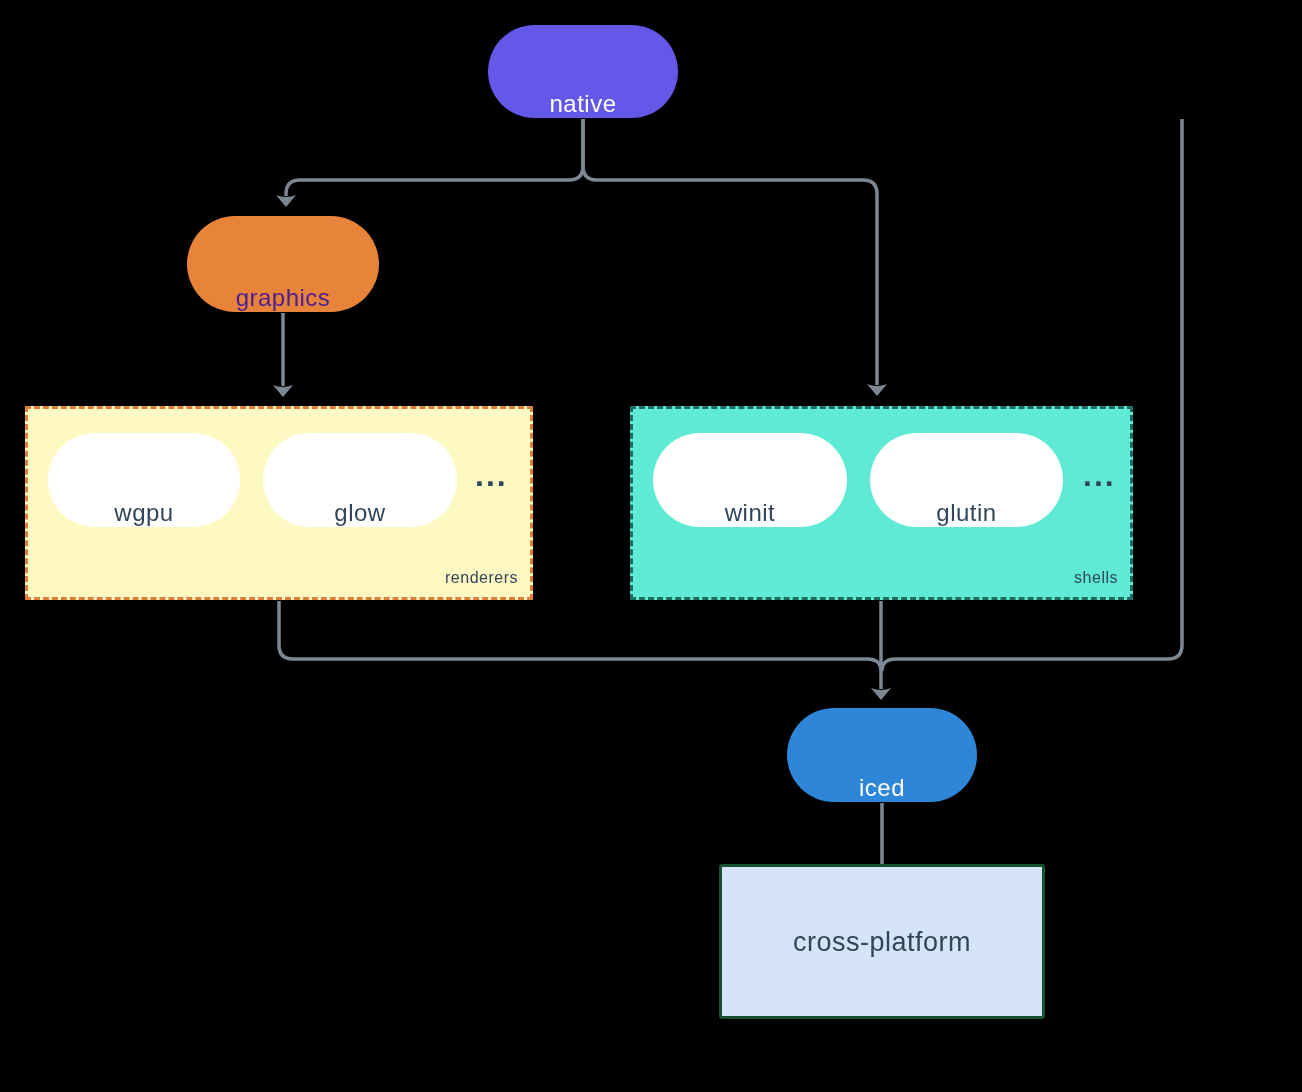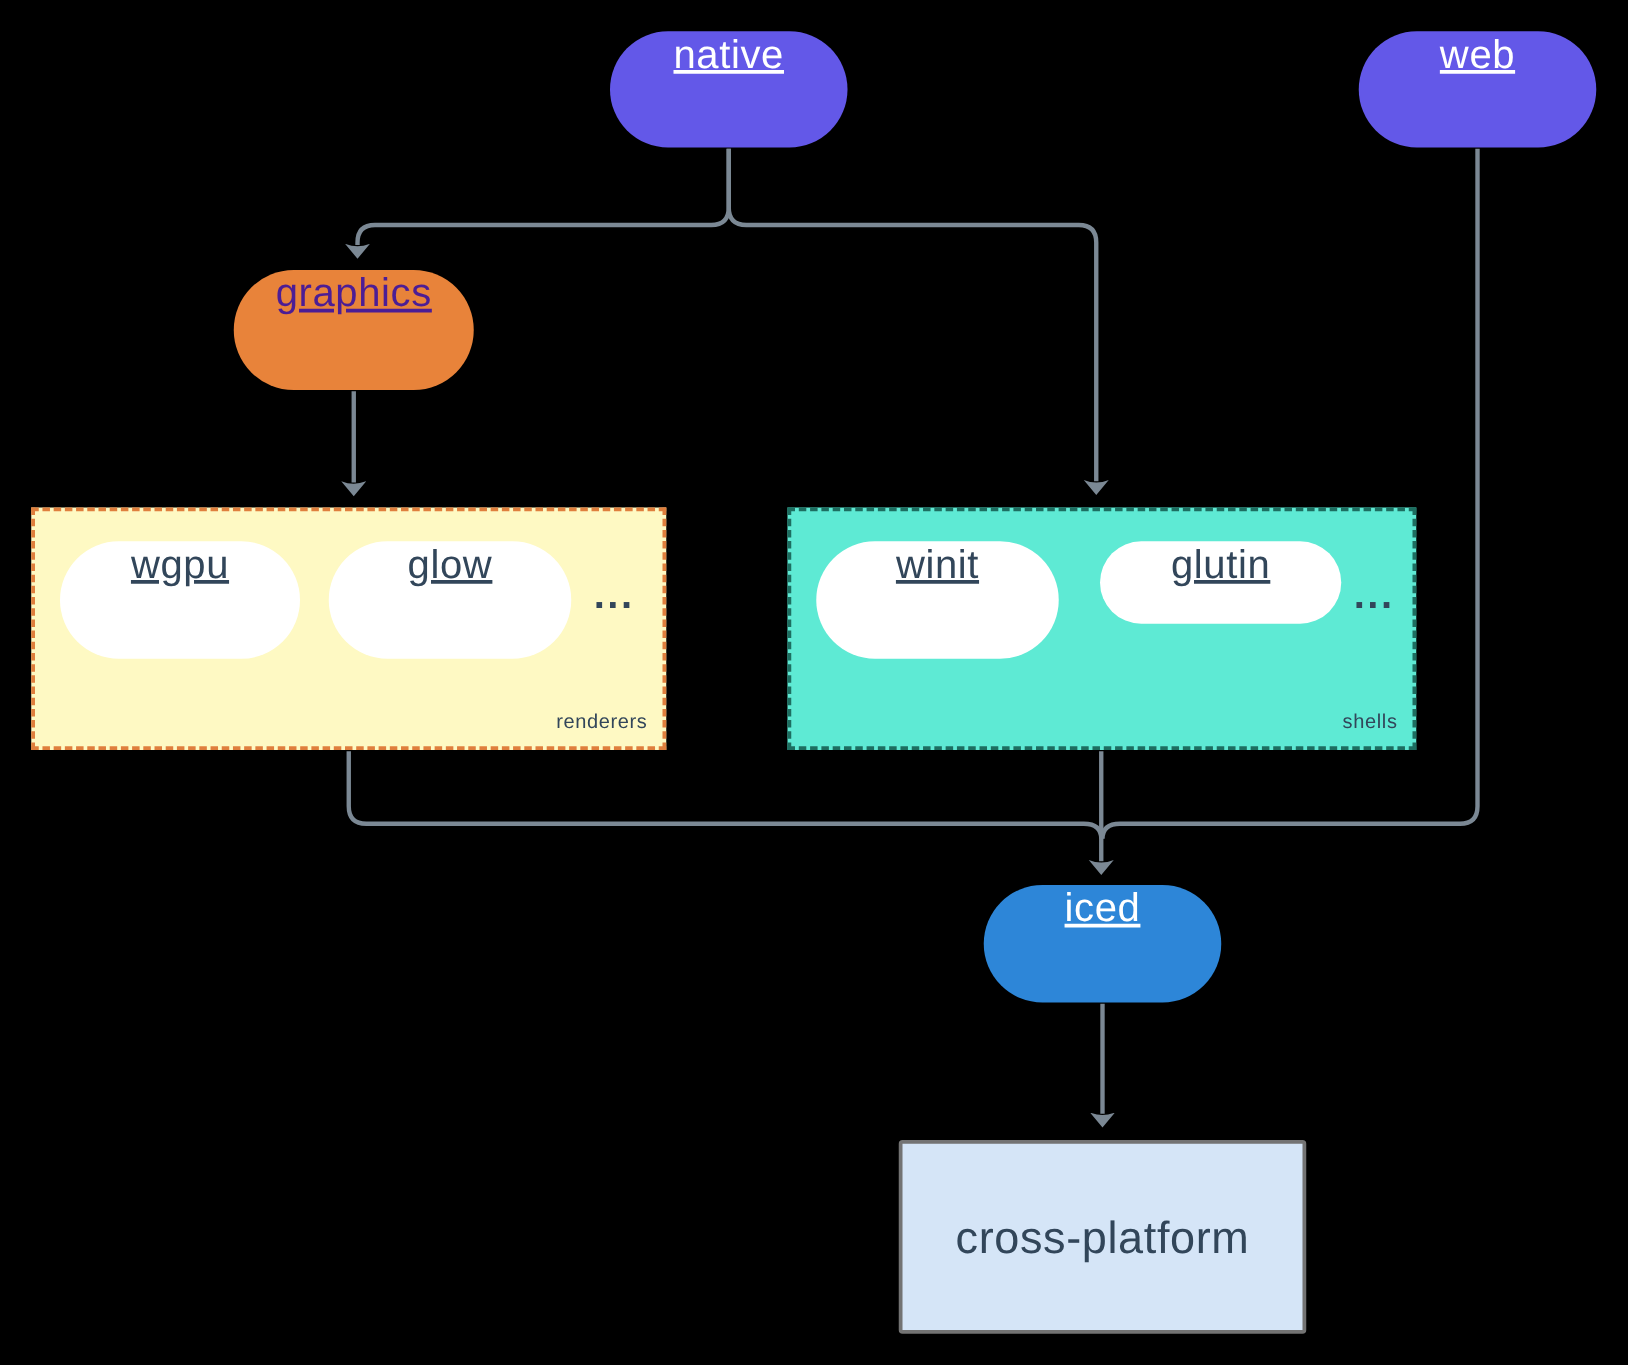--- a/index.html
+++ b/index.html
@@ -6,23 +6,23 @@
   #stage{
     position:relative;
     width:1302px;height:1092px;
     background:#000;
     font-family:"Liberation Sans","DejaVu Sans",sans-serif;
     overflow:hidden;
   }
   #edges{position:absolute;left:0;top:0;width:1302px;height:1092px;}
   .pill{
     position:absolute;
-    display:flex;align-items:flex-start;justify-content:center;
+    display:flex;align-items:flex-end;justify-content:center;
     border-radius:999px;
-    font-size:32px;letter-spacing:.5px;text-decoration:underline;
+    font-size:24px;letter-spacing:.5px;
   }
   .pill.purple{background:#6358e8;color:#fff;}
   .pill.orange{background:#e8833a;color:#4c1d95;}
   .pill.blue{background:#2d86d8;color:#ffffff;}
   .pill.white{background:#ffffff;color:#32465a;}
   .group{
     position:absolute;
     box-sizing:border-box;
   }
   .group.renderers{background:#fef9c3;border:3px dashed #df7f3d;}
@@ -30,25 +30,25 @@
   .group-label{
     position:absolute;right:12px;bottom:10px;
     font-size:16px;color:#32465a;letter-spacing:.5px;
   }
   .ellipsis{
     position:absolute;top:48px;
     font-size:32px;font-weight:bold;color:#32465a;letter-spacing:2px;
   }
   .app-box{
     position:absolute;
-    left:719px;top:912px;width:326px;height:155px;
+    left:719px;top:864px;width:326px;height:155px;
     box-sizing:border-box;
-    background:#d5e5f7;border:3px solid #737373;border-radius:3px;
+    background:#d5e5f7;border:3px solid #14532d;border-radius:3px;
     display:flex;flex-direction:column;align-items:center;justify-content:center;
-    color:#32465a;font-size:36px;line-height:46px;letter-spacing:.5px;
+    color:#32465a;font-size:27px;line-height:46px;letter-spacing:.5px;
   }
 </style>
 </head>
 <body>
 
 <div id="stage">
 
   <svg id="edges" viewBox="0 0 1302 1092" xmlns="http://www.w3.org/2000/svg">
     <defs>
       <marker id="arrow" markerUnits="userSpaceOnUse" markerWidth="16" markerHeight="22" refX="1" refY="10" orient="auto">
@@ -63,44 +63,41 @@
       <path d="M279,601 V645 Q279,659 293,659 H867 Q881,659 881,671"></path>
       <path d="M881,601 V689" marker-end="url(#arrow)"></path>
       <path d="M882,803 V891" marker-end="url(#arrow)"></path>
     </g>
   </svg>
 
   <div class="pill purple" style="left:488px;top:25px;width:190px;height:93px;">
     <span>native</span>
   </div>
 
-  <div class="pill purple" style="left:1087px;top:25px;width:190px;height:93px;">
-    <span>web</span>
-  </div>
 
   <div class="pill orange" style="left:187px;top:216px;width:192px;height:96px;">
     <span>graphics</span>
   </div>
 
   <div class="group renderers" style="left:25px;top:406px;width:508px;height:194px;">
     <div class="pill white" style="left:20px;top:24px;width:192px;height:94px;">
       <span>wgpu</span>
     </div>
     <div class="pill white" style="left:235px;top:24px;width:194px;height:94px;">
       <span>glow</span>
     </div>
     <span class="ellipsis" style="left:447px;">...</span>
     <span class="group-label">renderers</span>
   </div>
 
   <div class="group shells" style="left:630px;top:406px;width:503px;height:194px;">
     <div class="pill white" style="left:20px;top:24px;width:194px;height:94px;">
       <span>winit</span>
     </div>
-    <div class="pill white" style="left:247px;top:24px;width:193px;height:66px;">
+    <div class="pill white" style="left:237px;top:24px;width:193px;height:94px;">
       <span>glutin</span>
     </div>
     <span class="ellipsis" style="left:450px;">...</span>
     <span class="group-label">shells</span>
   </div>
 
   <div class="pill blue" style="left:787px;top:708px;width:190px;height:94px;">
     <span>iced</span>
   </div>
 

